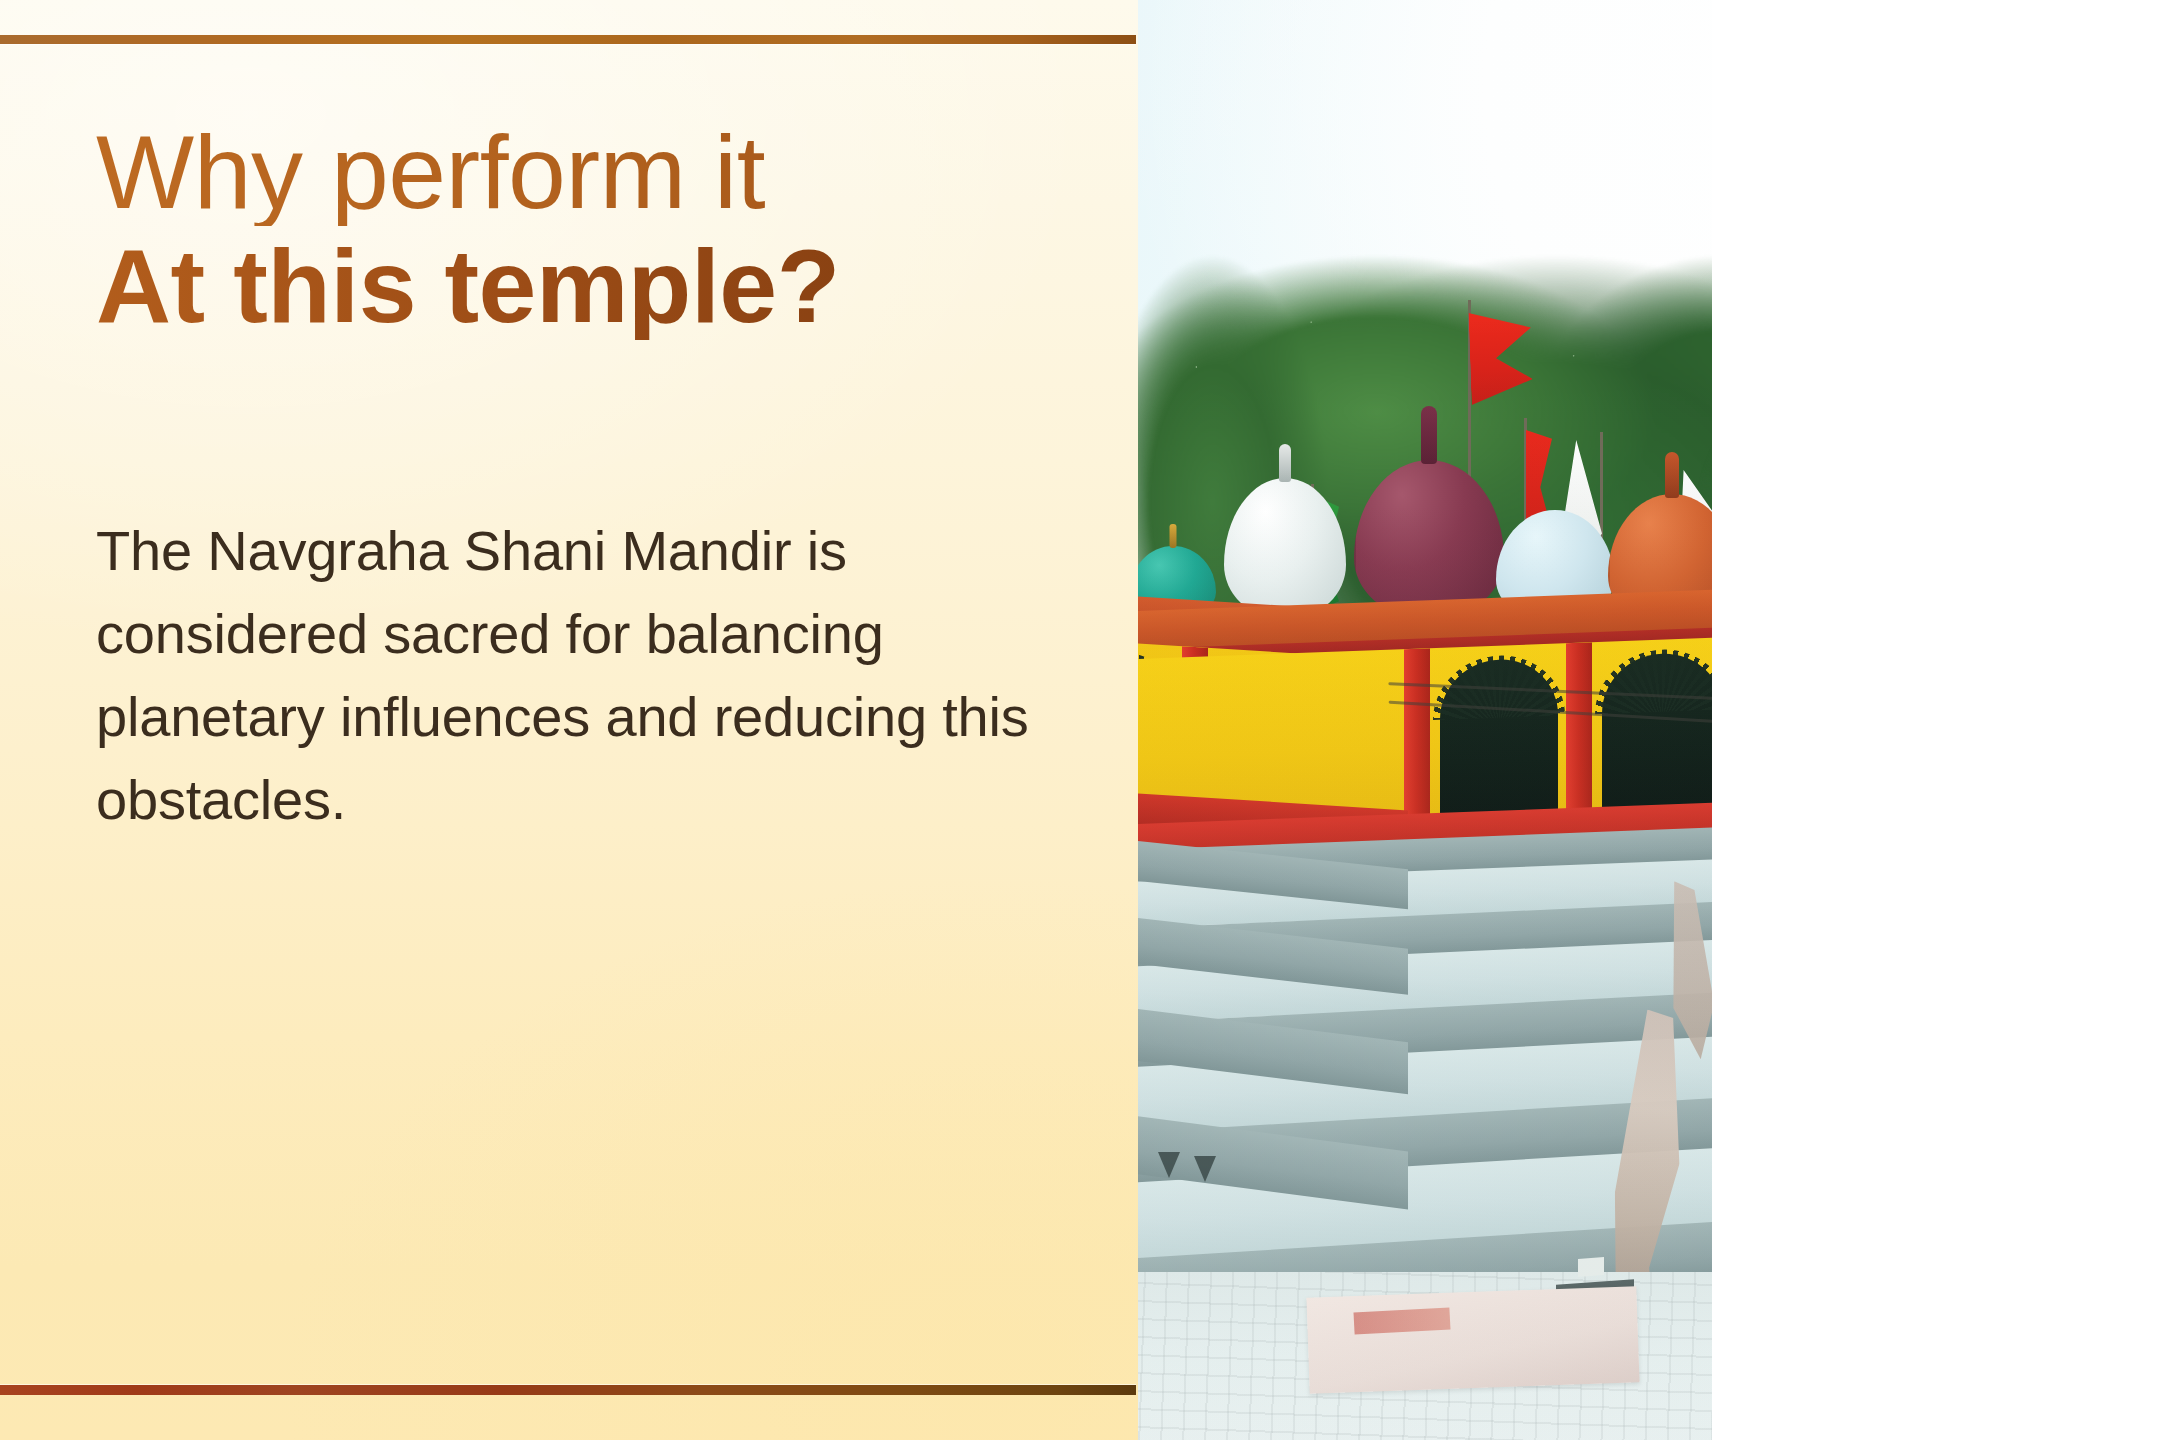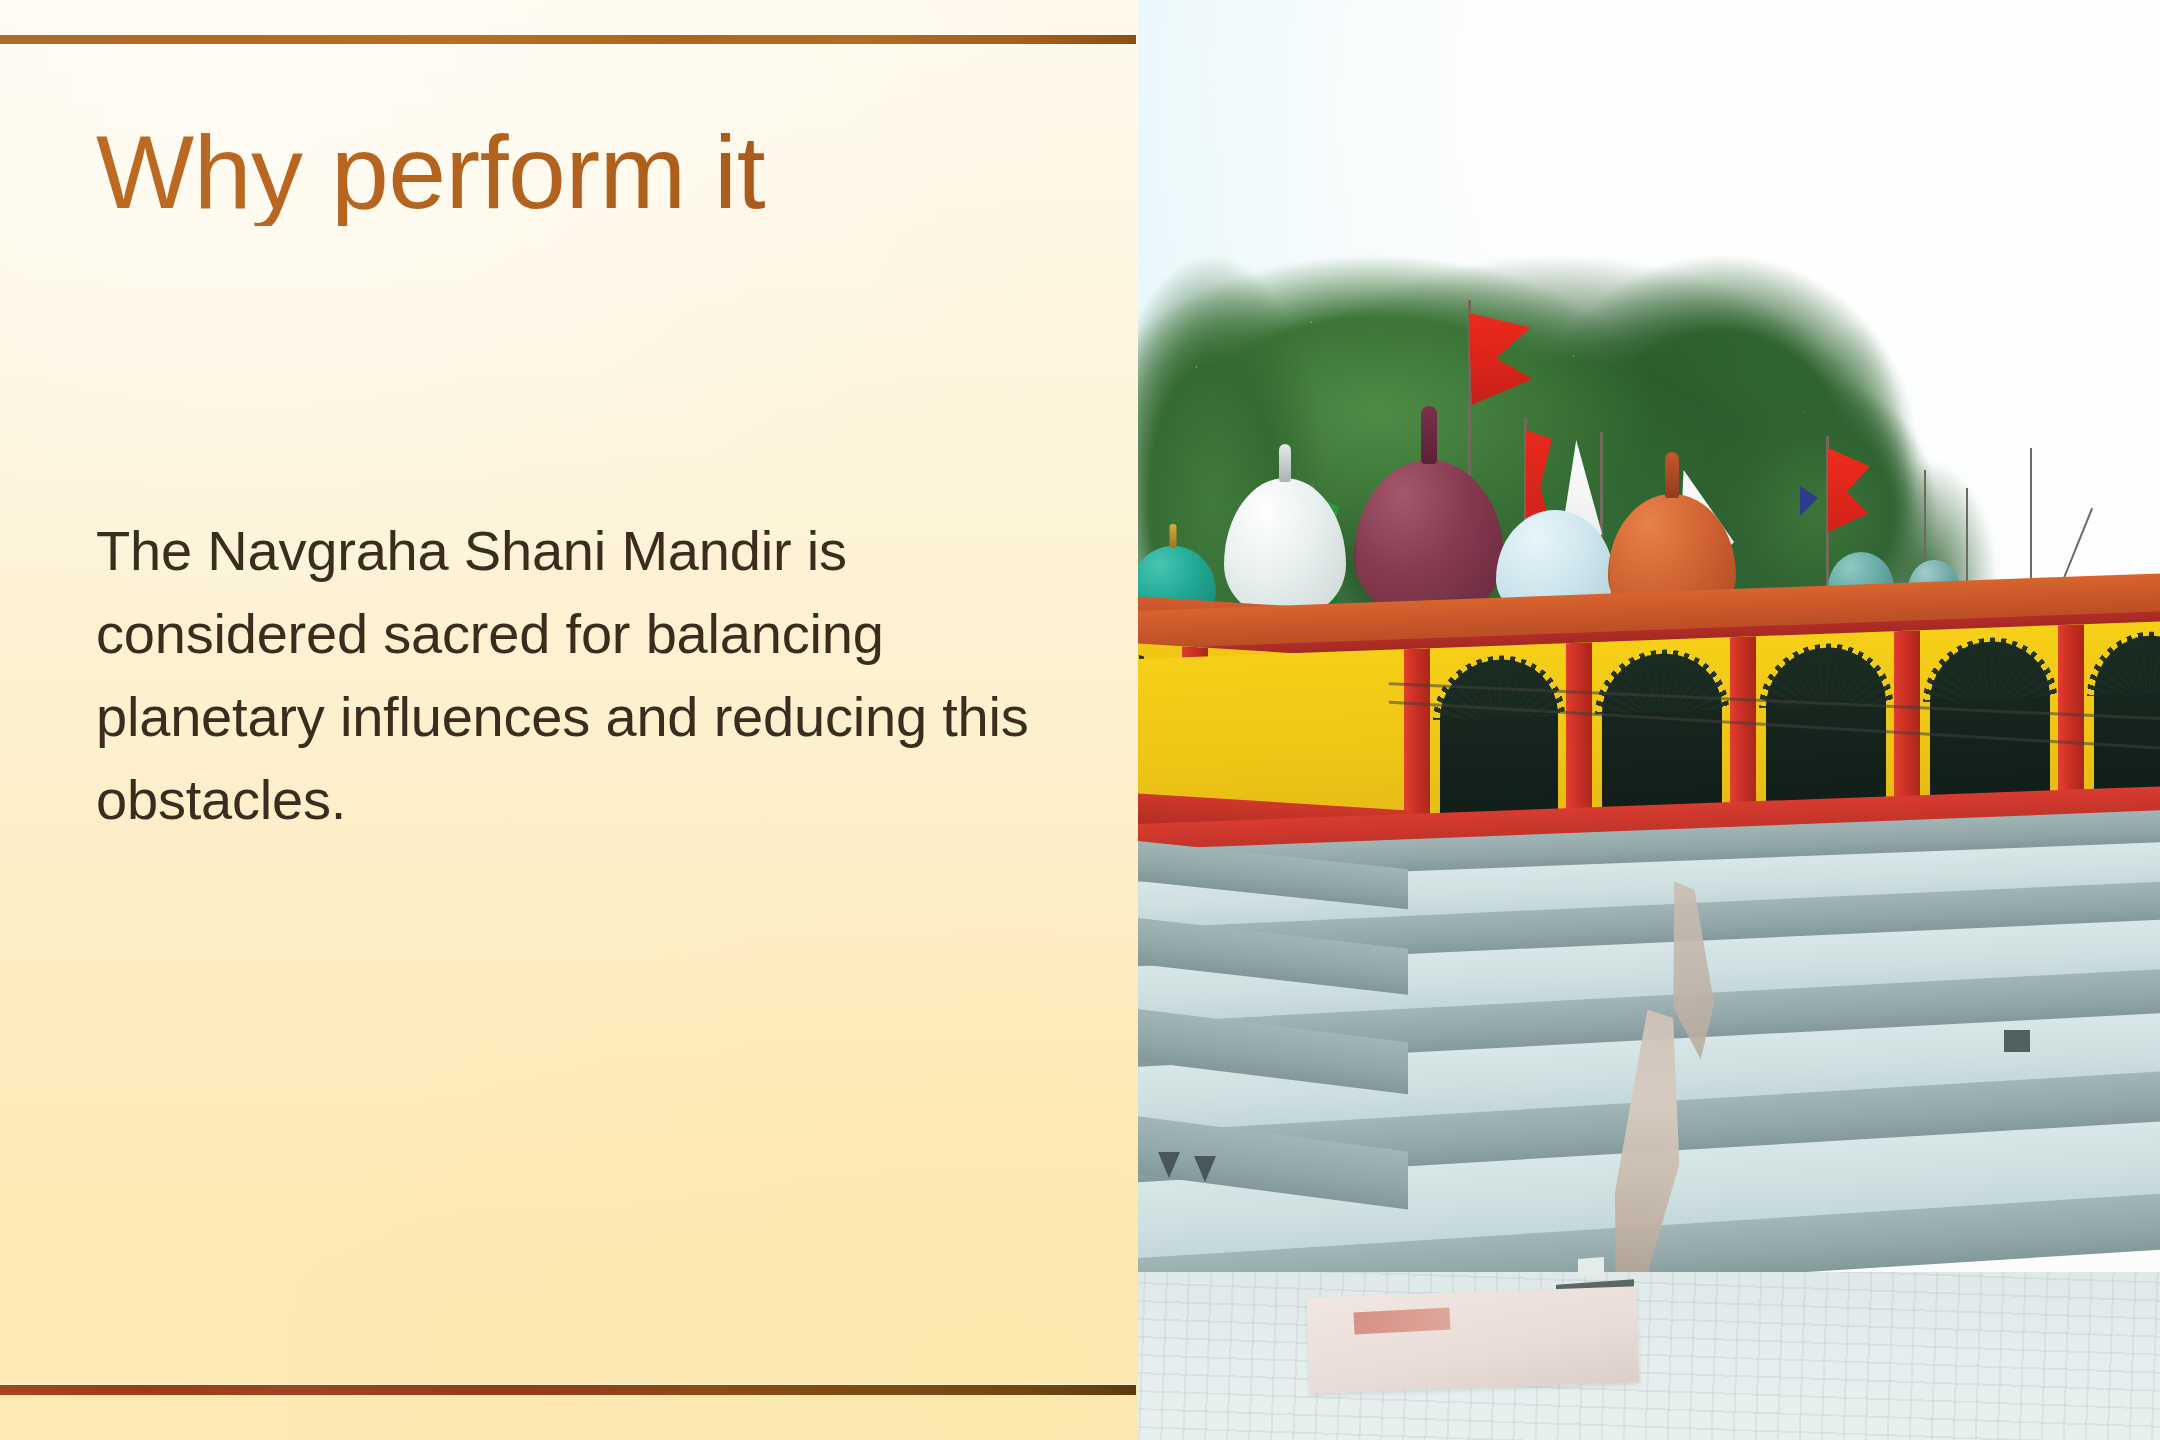--- a/index.html
+++ b/index.html
@@ -1,21 +1,21 @@
 <!DOCTYPE html>
 <html><head>
 <meta charset="utf-8">
 <style>
   html,body{margin:0;padding:0;}
   body{
     width:2160px;height:1440px;overflow:hidden;
     font-family:"Liberation Sans","DejaVu Sans",sans-serif;
     background:#ffffff;
   }
-  .slide{position:relative;width:2160px;height:1440px;overflow:hidden;}
+  .slide{position:relative;width:1712px;height:1440px;overflow:hidden;}
 
   
   .left-panel{
     position:absolute;left:0;top:0;width:1138px;height:1440px;
     background:linear-gradient(180deg,
         #fefaec 0%, #fdf7e4 14%, #fdf4da 32%,
         #fdf0cd 52%, #fdecbe 72%, #fce9b4 88%, #fde9b3 100%);
     overflow:hidden;
   }
   .panel-sheen{
@@ -384,20 +384,21 @@
 <div class="slide">
 
   <div class="left-panel">
     <div class="panel-sheen"></div>
 
     <div class="rule rule-top"></div>
     <div class="rule rule-bottom"></div>
 
     <div class="headline">
       <span class="line1">Why perform it</span>
+      <span class="line2">At this temple?</span>
     </div>
 
     <div class="body-copy">The Navgraha Shani Mandir is considered sacred for balancing planetary influences and reducing this obstacles.</div>
   </div>
 
   <div class="photo">
     <div class="sky"></div>
 
     <div class="tree-mass"></div>
     <div class="tree-speckle"></div>

